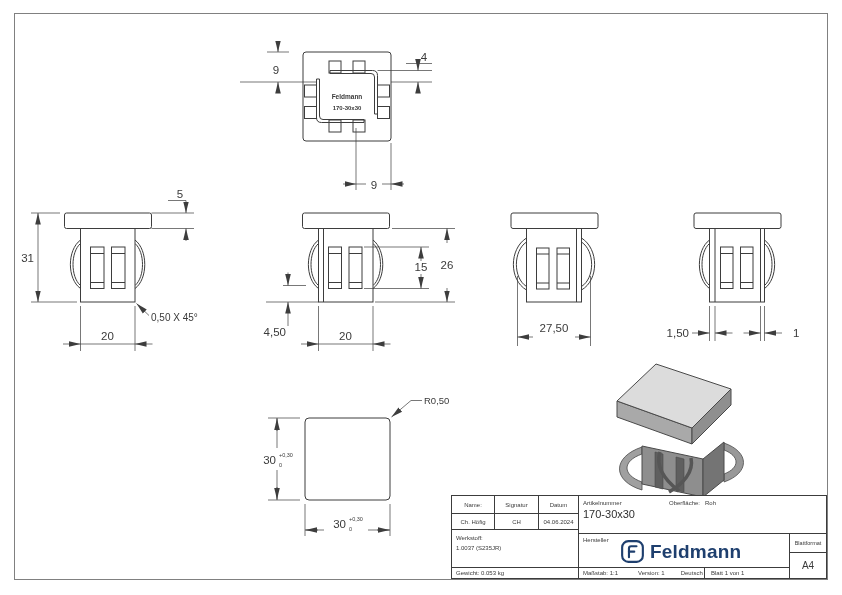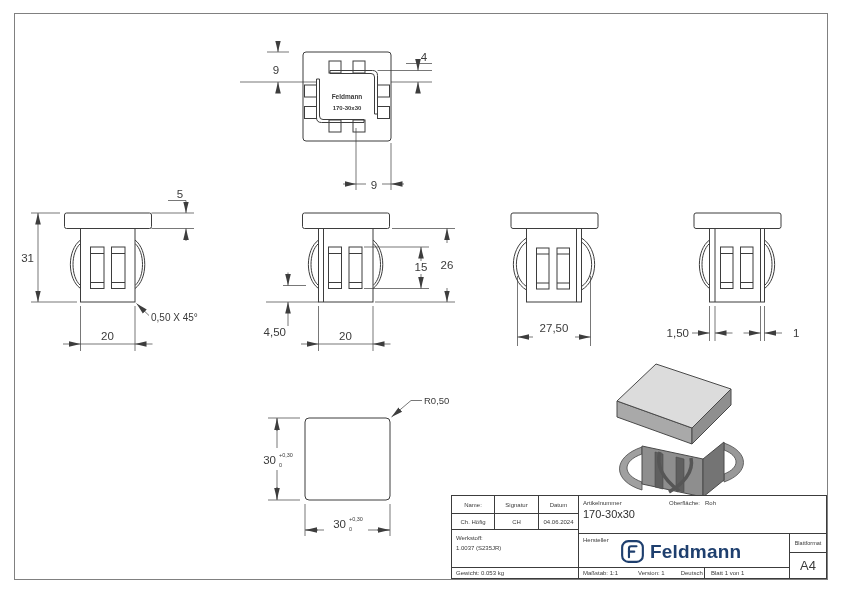--- a/index.html
+++ b/index.html
@@ -26,21 +26,21 @@
   #tblock { position:absolute; left:451px; top:495px; width:376px; height:84px;
             border:1px solid #3c3c3c; font-size:6px; color:#3a3a3a; background:#fff; }
   .abs { position:absolute; }
   .cell { border-right:1px solid #3c3c3c; border-bottom:1px solid #3c3c3c;
           display:flex; align-items:center; justify-content:center; }
   .cl { justify-content:flex-start; padding-left:4px; }
   #tb-left  { left:0; top:0; width:127px; height:82px; }
   #tb-right { left:127px; top:0; width:247px; height:82px; }
   .smlbl { font-size:6px; color:#3a3a3a; }
   .artnum { font-size:11px; color:#2f2f2f; }
-  .a4 { font-size:13px; }
+  .a4 { font-size:10px; }
   #logo-row { display:flex; align-items:center; gap:6px; }
   #logo-text { font-size:19px; font-weight:bold; color:#1e3f6e; letter-spacing:0.2px; }
 </style>
 </head>
 <body>
 
 <div id="sheet">
   <div id="frame"></div>
 
   <svg id="cad" width="842" height="595" viewBox="0 0 842 595">

